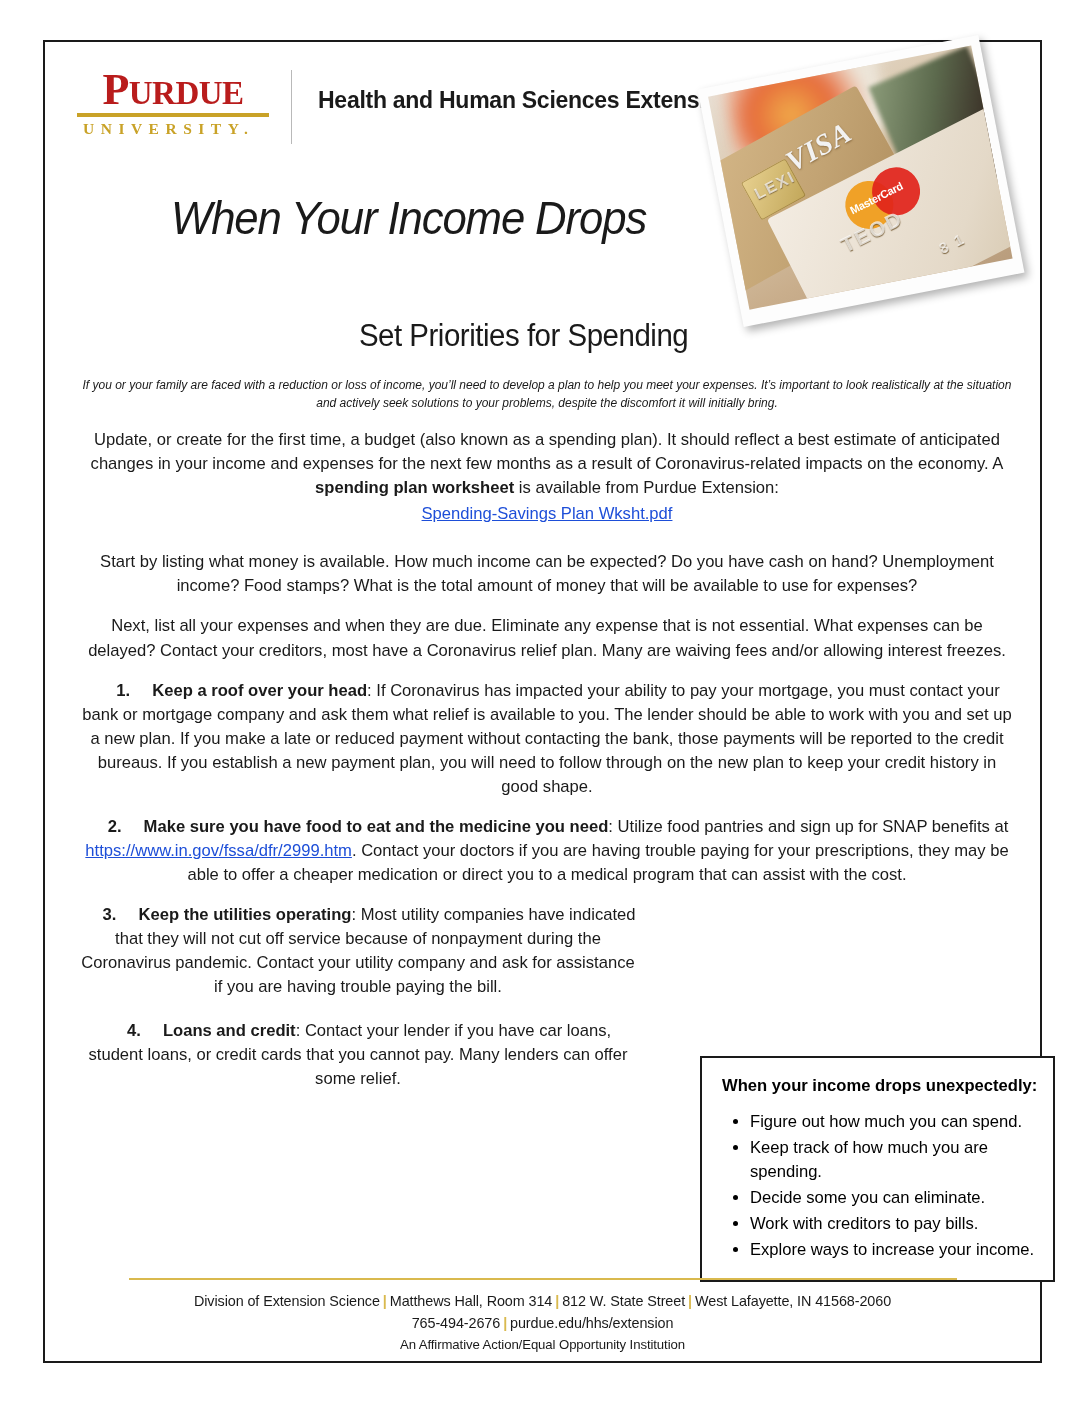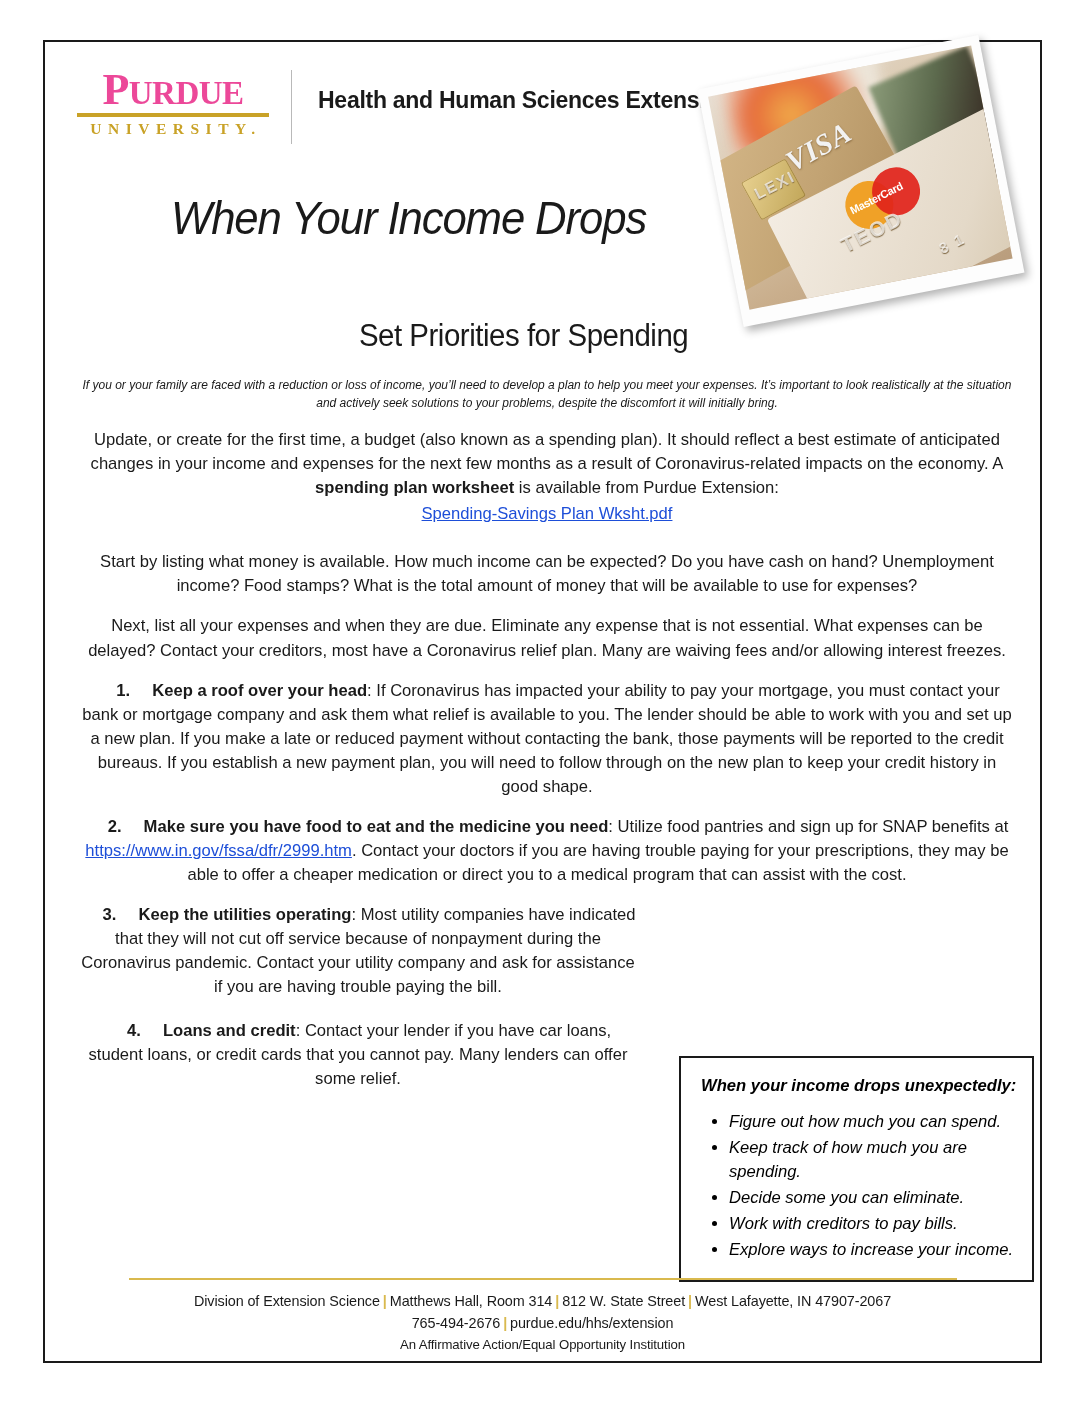--- a/index.html
+++ b/index.html
@@ -45,35 +45,34 @@
   .purdue-logo {
     width: 192px;
     padding-top: 2px;
   }
   .purdue-word {
     font-family: "Liberation Serif", serif;
     font-weight: bold;
     font-size: 44px;
     line-height: 0.95;
     letter-spacing: -0.5px;
-    color: #ec4899;
+    color: #b91c1c;
     display: block;
     text-align: center;
   }
   .purdue-word .cap { font-size: 44px; }
   .purdue-word .sc { font-size: 33px; }
   .purdue-rule {
     height: 4px;
     background: #C9A227;
     margin: 2px 0 3px 0;
     width: 100%;
   }
   .purdue-univ {
     display: block;
-    text-align: center;
     font-family: "Liberation Serif", serif;
     font-weight: bold;
     font-size: 15.5px;
     letter-spacing: 6.5px;
     color: #C9A227;
     text-indent: 6px;
   }
   .header-divider {
     width: 1px;
     background: #b9b9b9;
@@ -270,31 +269,30 @@
     position: relative;
     margin-top: 11px;
   }
   .col-left {
     width: 560px;
   }
 
   
   .callout {
     position: absolute;
-    left: 634px;
+    left: 655px;
     top: 1014px;
     width: 355px;
     border: 2px solid #1a1a1a;
     box-sizing: border-box;
     padding: 16px 14px 16px 18px;
     background: #fff;
     font-family: "Liberation Sans", sans-serif;
     font-size: 16.6px;
     line-height: 1.45;
-    font-style: italic;
   }
   .callout-title {
     font-weight: bold;
     margin: 0 0 12px 2px;
     font-size: 16.6px;
   }
   .callout ul {
     margin: 0;
     padding-left: 30px;
     list-style: disc;
@@ -408,19 +406,19 @@
         <li>Figure out how much you can spend.</li>
         <li>Keep track of how much you are spending.</li>
         <li>Decide some you can eliminate.</li>
         <li>Work with creditors to pay bills.</li>
         <li>Explore ways to increase your income.</li>
       </ul>
     </div>
 
     <div class="footer">
       <div class="footer-rule"></div>
-      <div class="footer-line"><span>Division of Extension Science</span><span class="sep">|</span><span>Matthews Hall, Room 314</span><span class="sep">|</span><span>812 W. State Street</span><span class="sep">|</span><span>West Lafayette, IN 47907-2067</span></div>
+      <div class="footer-line"><span>Division of Extension Science</span><span class="sep">|</span><span>Matthews Hall, Room 314</span><span class="sep">|</span><span>812 W. State Street</span><span class="sep">|</span><span>West Lafayette, IN 41568-2060</span></div>
       <div class="footer-line"><span>765-494-2676</span><span class="sep">|</span><span>purdue.edu/hhs/extension</span></div>
       <div class="footer-line small">An Affirmative Action/Equal Opportunity Institution</div>
     </div>
 
   </div>
 </div>
 
 </body></html>

